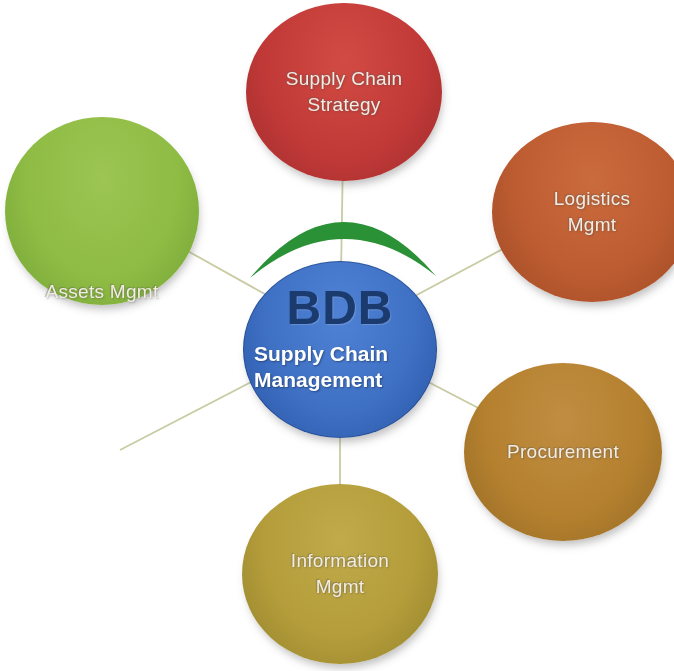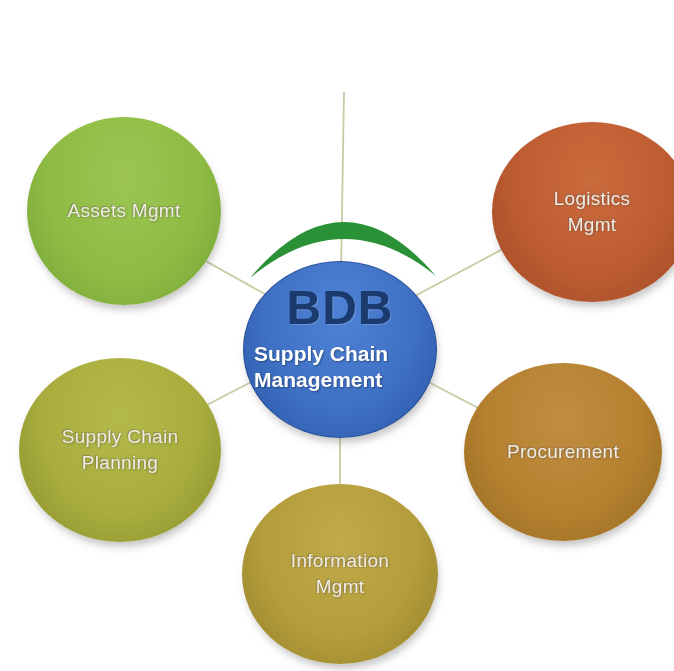--- a/index.html
+++ b/index.html
@@ -64,22 +64,23 @@
     left: 242px; top: 484px; width: 196px; height: 180px;
     background: radial-gradient(ellipse at 50% 32%, #c0aa4a 0%, #b49d3a 55%, #92802c 100%);
   }
   .n-information .label { width: 140px; }
   .n-planning {
     left: 19px; top: 358px; width: 202px; height: 184px;
     background: radial-gradient(ellipse at 50% 32%, #b4b94b 0%, #a8ad3d 55%, #868d2d 100%);
   }
   .n-planning .label { width: 150px; }
   .n-assets {
-    left: 27px; top: 117px; width: 194px; height: 188px;
+    left: 5px; top: 117px; width: 194px; height: 188px;
     background: radial-gradient(ellipse at 50% 32%, #9cc553 0%, #8fbc44 55%, #73a236 100%);
+    align-items: flex-end;
   }
   .n-assets .label { width: 160px; }
   
   .hub {
     left: 243px; top: 261px; width: 194px; height: 177px;
     background: radial-gradient(ellipse at 50% 30%, #4f82d4 0%, #3e70c4 55%, #2a55a4 100%);
     border: 1px solid rgba(28,62,125,0.55);
     box-sizing: border-box;
     flex-direction: column;
     justify-content: flex-start;
@@ -114,36 +115,36 @@
     <g fill="none" stroke-width="1.8" stroke="#c9cba3">
       <line x1="340" y1="336" x2="344" y2="92"></line>
       <line x1="340" y1="336" x2="572" y2="212"></line>
       <line x1="340" y1="336" x2="563" y2="452"></line>
       <line x1="340" y1="336" x2="340" y2="574"></line>
       <line x1="340" y1="336" x2="120" y2="450"></line>
       <line x1="340" y1="336" x2="116" y2="211"></line>
     </g>
   </svg>
 
+  <div class="node n-strategy">
+    <div class="label">Supply Chain Strategy</div>
+  </div>
 
   <div class="node n-logistics">
     <div class="label">Logistics Mgmt</div>
   </div>
 
   <div class="node n-procurement">
     <div class="label">Procurement</div>
   </div>
 
   <div class="node n-information">
     <div class="label">Information Mgmt</div>
   </div>
 
-  <div class="node n-planning">
-    <div class="label">Supply Chain Planning</div>
-  </div>
 
   <div class="node n-assets">
     <div class="label">Assets Mgmt</div>
   </div>
 
   <div class="node hub">
     <div class="brand">BDB</div>
     <div class="hub-title">Supply Chain Management</div>
   </div>
 

